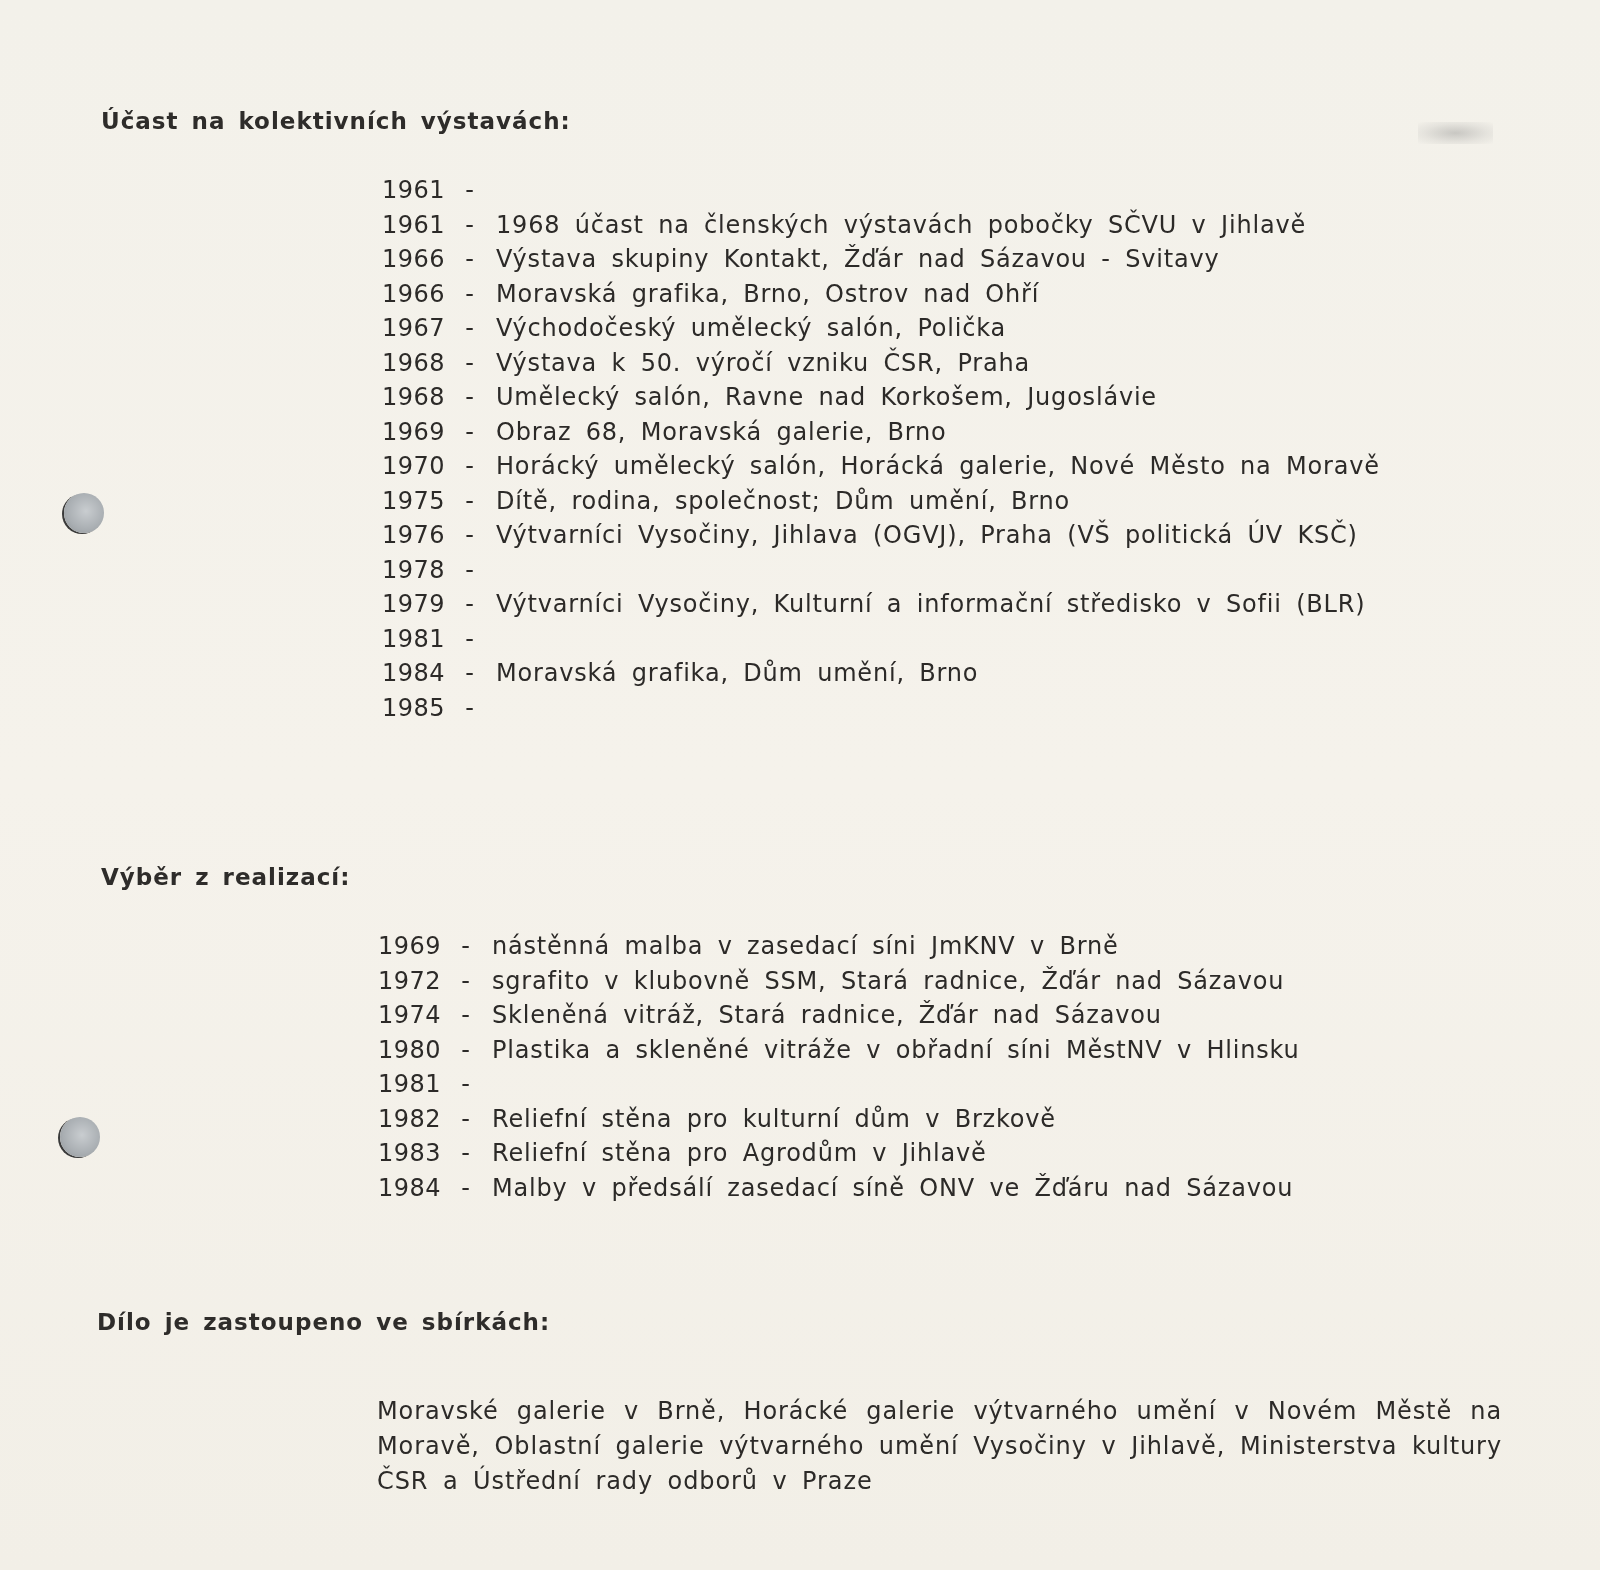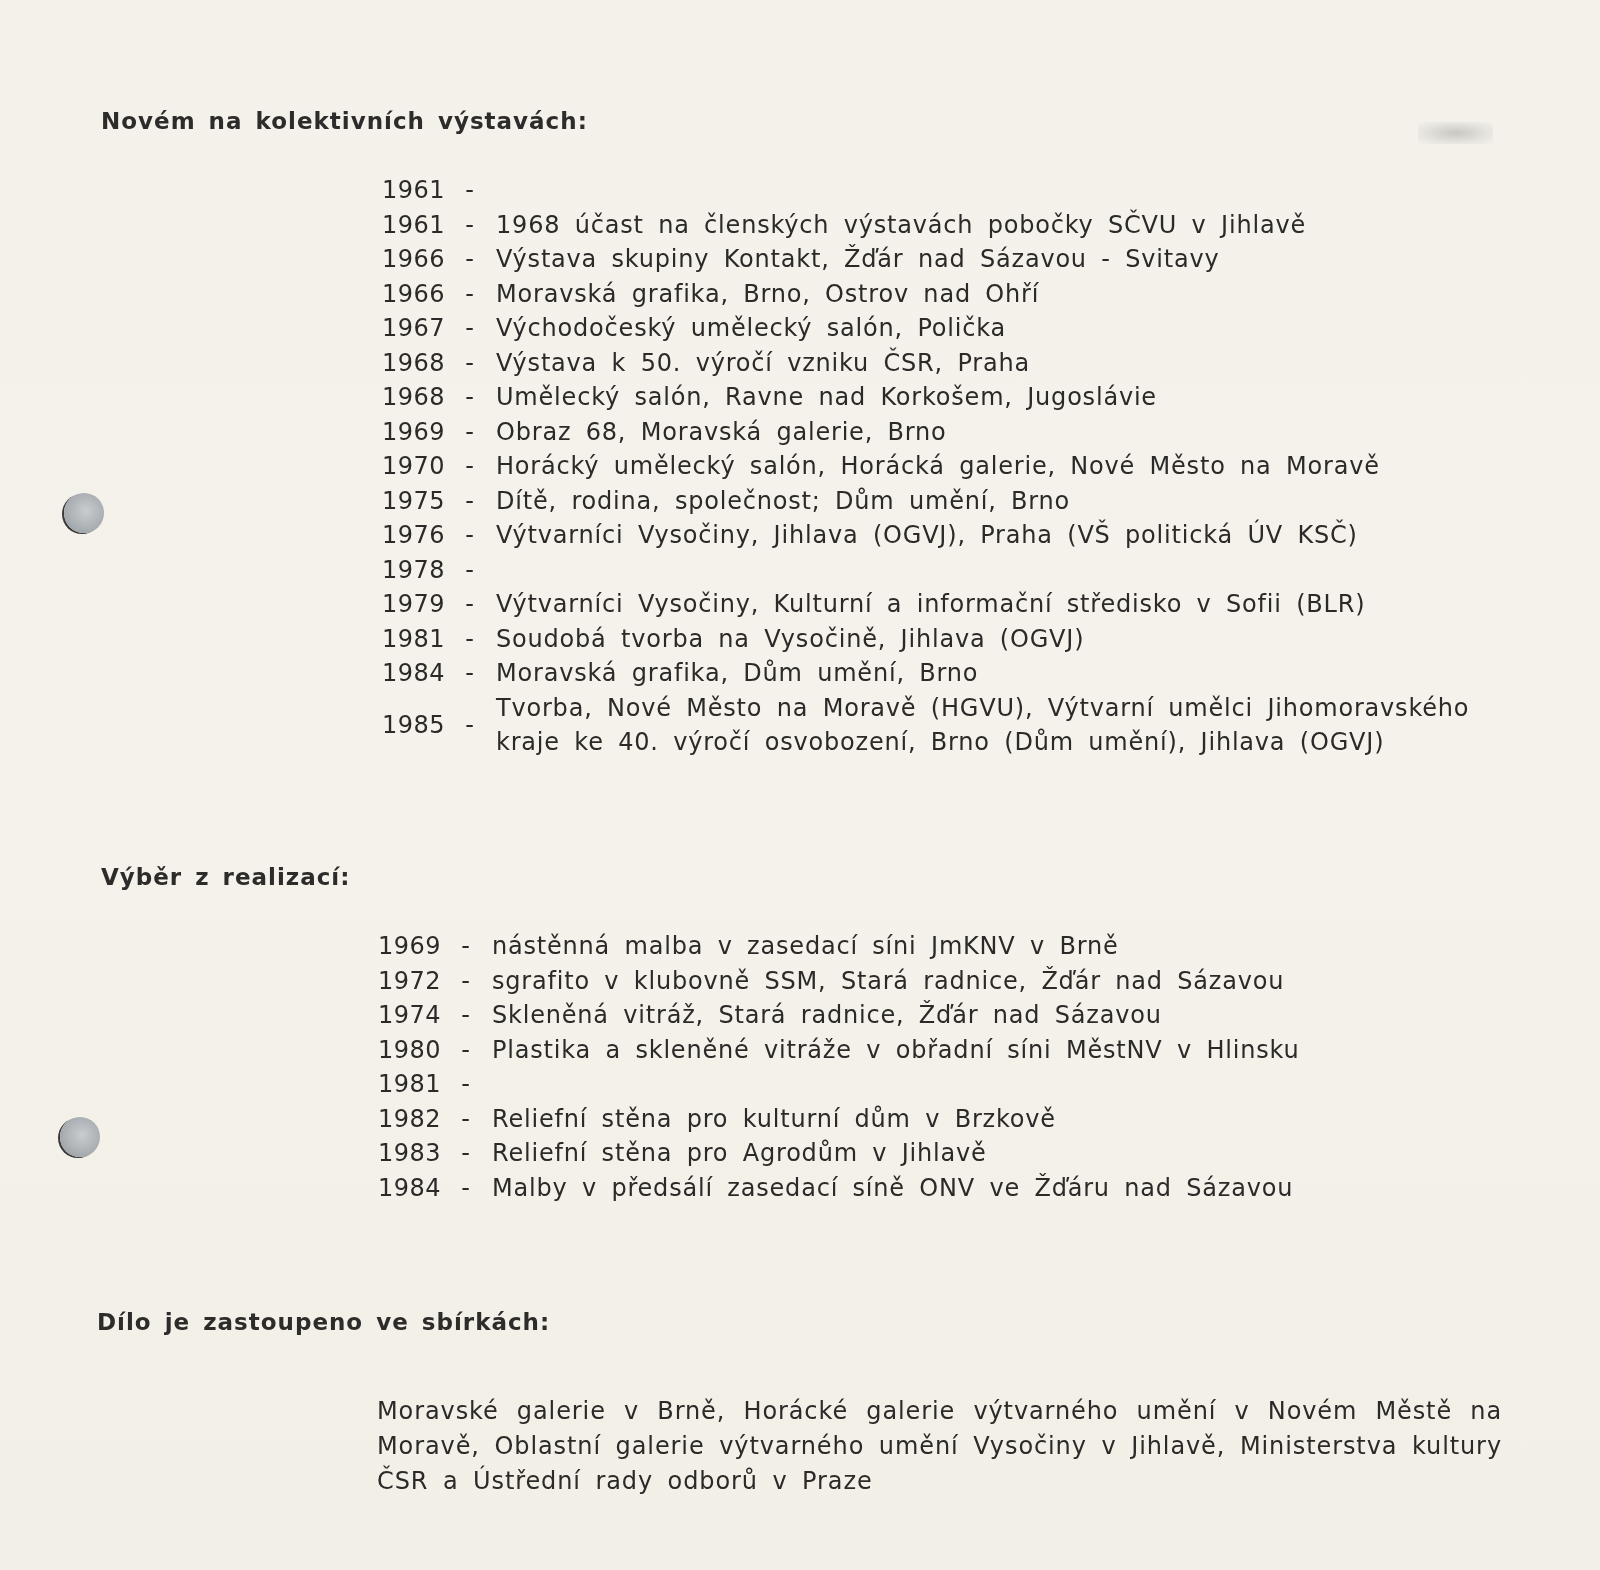--- a/index.html
+++ b/index.html
@@ -89,21 +89,21 @@
   </style>
 </head>
 <body>
 
 <div class="page">
 
   <div class="punch-hole" style="left:64px; top:493px;"></div>
   <div class="punch-hole" style="left:60px; top:1117px;"></div>
   <div class="smudge"></div>
 
-  <div class="heading" style="left:101px; top:108px;">Novém na kolektivních výstavách:</div>
+  <div class="heading" style="left:101px; top:108px;">Účast na kolektivních výstavách:</div>
 
   <ul class="list" style="left:382px; top:173px; width:1130px;">
     <li class="row">
         <span class="year">1961</span>
         <span class="dash">-</span>
       </li>
     <li class="row">
         <span class="year">1961</span>
         <span class="dash">-</span>
         <span class="text">1968 účast na členských výstavách pobočky SČVU v Jihlavě</span>
@@ -158,31 +158,29 @@
         <span class="dash">-</span>
       </li>
     <li class="row">
         <span class="year">1979</span>
         <span class="dash">-</span>
         <span class="text">Výtvarníci Vysočiny, Kulturní a informační středisko v Sofii (BLR)</span>
       </li>
     <li class="row">
         <span class="year">1981</span>
         <span class="dash">-</span>
-        <span class="text">Soudobá tvorba na Vysočině, Jihlava (OGVJ)</span>
       </li>
     <li class="row">
         <span class="year">1984</span>
         <span class="dash">-</span>
         <span class="text">Moravská grafika, Dům umění, Brno</span>
       </li>
     <li class="row">
         <span class="year">1985</span>
         <span class="dash">-</span>
-        <span class="text">Tvorba, Nové Město na Moravě (HGVU), Výtvarní umělci Jihomoravského kraje ke 40. výročí osvobození, Brno (Dům umění), Jihlava (OGVJ)</span>
       </li>
   </ul>
 
   <div class="heading" style="left:101px; top:864px;">Výběr z realizací:</div>
 
   <ul class="list" style="left:378px; top:929px; width:1020px;">
     <li class="row">
         <span class="year">1969</span>
         <span class="dash">-</span>
         <span class="text">nástěnná malba v zasedací síni JmKNV v Brně</span>

